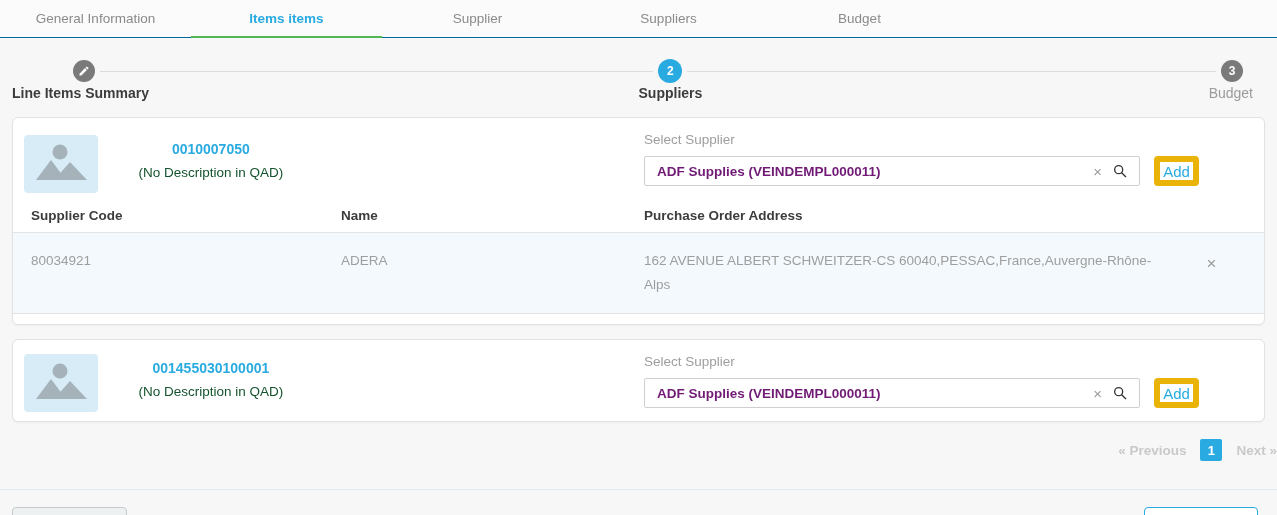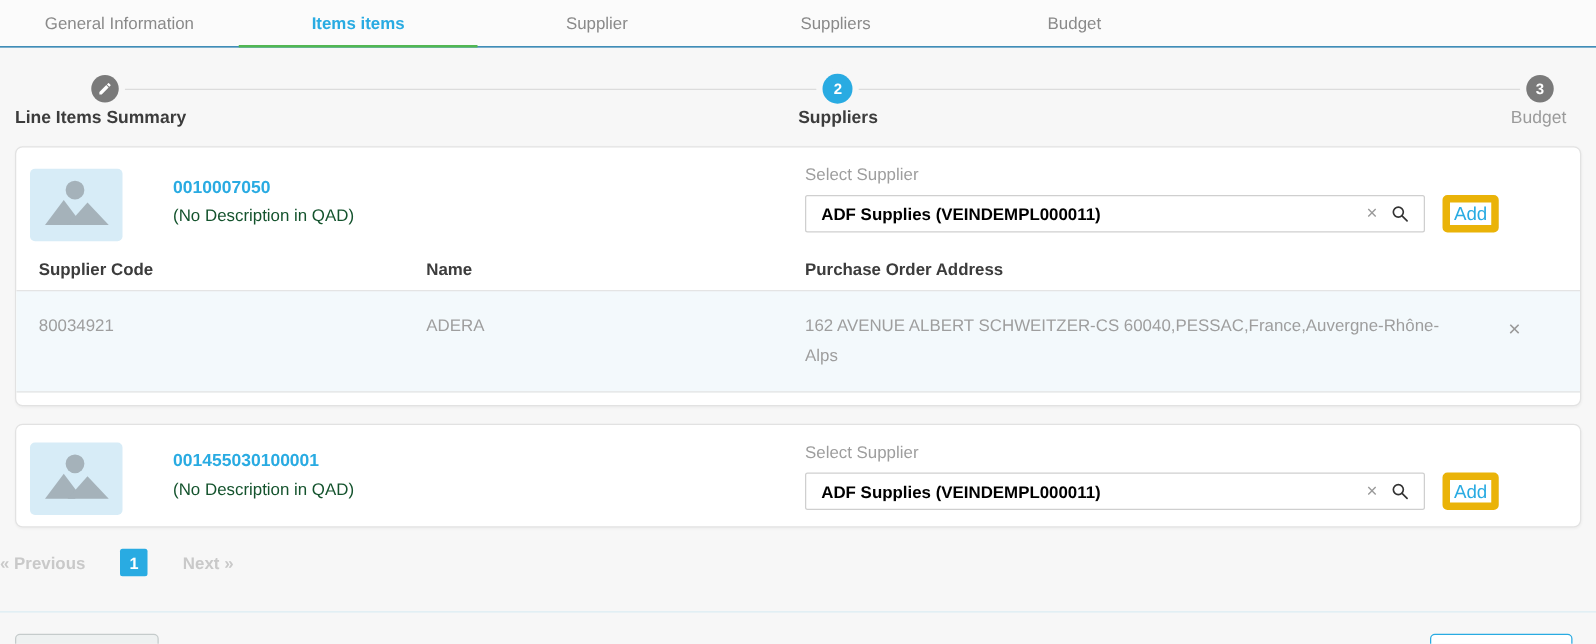--- a/index.html
+++ b/index.html
@@ -28,31 +28,31 @@
   .sl1 { left:12px; font-weight:bold; color:#3c3c3c; }
   .sl2 { left:52.5%; transform:translateX(-50%); font-weight:bold; color:#3c3c3c; }
   .sl3 { right:24px; color:#9b9b9b; }
 
   
   .card { margin:0 12px 14px; background:#fff; border:1px solid #e2e2e2; border-radius:6px;
           box-shadow:0 1px 2px rgba(0,0,0,0.04); overflow:hidden; }
   .card-top { position:relative; padding:17px 0 6px 11px; min-height:81px; }
   .card-top.tall { padding:14px 0 8px 11px; }
   .thumb { width:74px; height:58px; background:#d7ecf7; border-radius:4px; display:inline-block; vertical-align:top; }
-  .item-text { display:inline-block; vertical-align:top; margin-left:36px; padding-top:6px; }
+  .item-text { display:inline-block; vertical-align:top; margin-left:36px; padding-top:6px;text-align:center; }
   .item-code { font-size:14px; font-weight:bold; color:#29abe2; cursor:pointer; }
   .item-desc { margin-top:8px; font-size:13.5px; color:#14532d; }
 
   .supplier-block { position:absolute; left:631px; right:65px; top:14px; }
   .supplier-label { font-size:13.5px; color:#9e9e9e; }
   .supplier-row { display:flex; margin-top:9px; align-items:center; }
   .input-wrap { position:relative; flex:1; }
   .supplier-input { width:100%; height:30px; border:1px solid #cfcfcf; border-radius:2px;
                     padding:0 62px 0 12px; font-family:"Liberation Sans", sans-serif;
-                    font-size:13.5px; font-weight:bold; color:#000000; background:#fff; }
+                    font-size:13.5px; font-weight:bold; color:#701a75; background:#fff; }
   .clear-x { position:absolute; right:38px; top:50%; transform:translateY(-50%);
              color:#9a9a9a; font-size:15px; cursor:pointer; line-height:1; }
   .search-ic { position:absolute; right:12px; top:50%; transform:translateY(-50%); cursor:pointer; display:flex; }
   .add-btn { width:45px; height:30px; margin-left:14px; background:#fff; border:6px solid #eab308;
              border-radius:4px; color:#29abe2; font-size:15px; font-family:Liberation Sans, sans-serif;
              cursor:pointer; }
 
   
   .srow { display:flex; align-items:flex-start; }
   .thead { padding:8px 0 8px; }
@@ -62,21 +62,21 @@
   .c2 { flex:0 0 303px; }
   .c3 { flex:0 0 515px; }
   .c4 { flex:1; text-align:center; }
   .tdata { background:#f3f9fc; border-top:1px solid #e4e4e4; border-bottom:1px solid #e4e4e4;
            padding:4px 0; margin-bottom:10px; }
   .tdata .cell { color:#9e9e9e; line-height:24px; padding-top:12px; padding-bottom:12px; }
   .tdata .c4 { padding-top:16px; }
   .remove-x { color:#9a9a9a; font-size:17px; cursor:pointer; line-height:1; }
 
   
-  .pagination { margin-top:17px; height:22px; display:flex; align-items:center; justify-content:flex-start; gap:28px; }
+  .pagination { margin-top:17px; height:22px; display:flex; align-items:center; justify-content:flex-end; gap:14px; }
   .page-nav { font-size:13.5px; font-weight:bold; color:#c9c9c9; cursor:pointer; }
   .page-num { width:22px; height:22px; background:#29abe2; color:#fff; font-size:13px; font-weight:bold;
               display:flex; align-items:center; justify-content:center; border-radius:2px; cursor:pointer; }
 
   
   .footer { margin-top:28px; border-top:1px solid #dcedf4; padding:17px 19px 0 12px;
             display:flex; justify-content:space-between; }
   .back-btn { width:115px; height:29px; background:#eef1f1; border:1px solid #c5cbcb; border-radius:4px;
               color:#444; font-size:14px; font-family:"Liberation Sans", sans-serif; cursor:pointer; }
   .next-btn { width:114px; height:29px; background:#fff; border:1px solid #29abe2; border-radius:4px;

